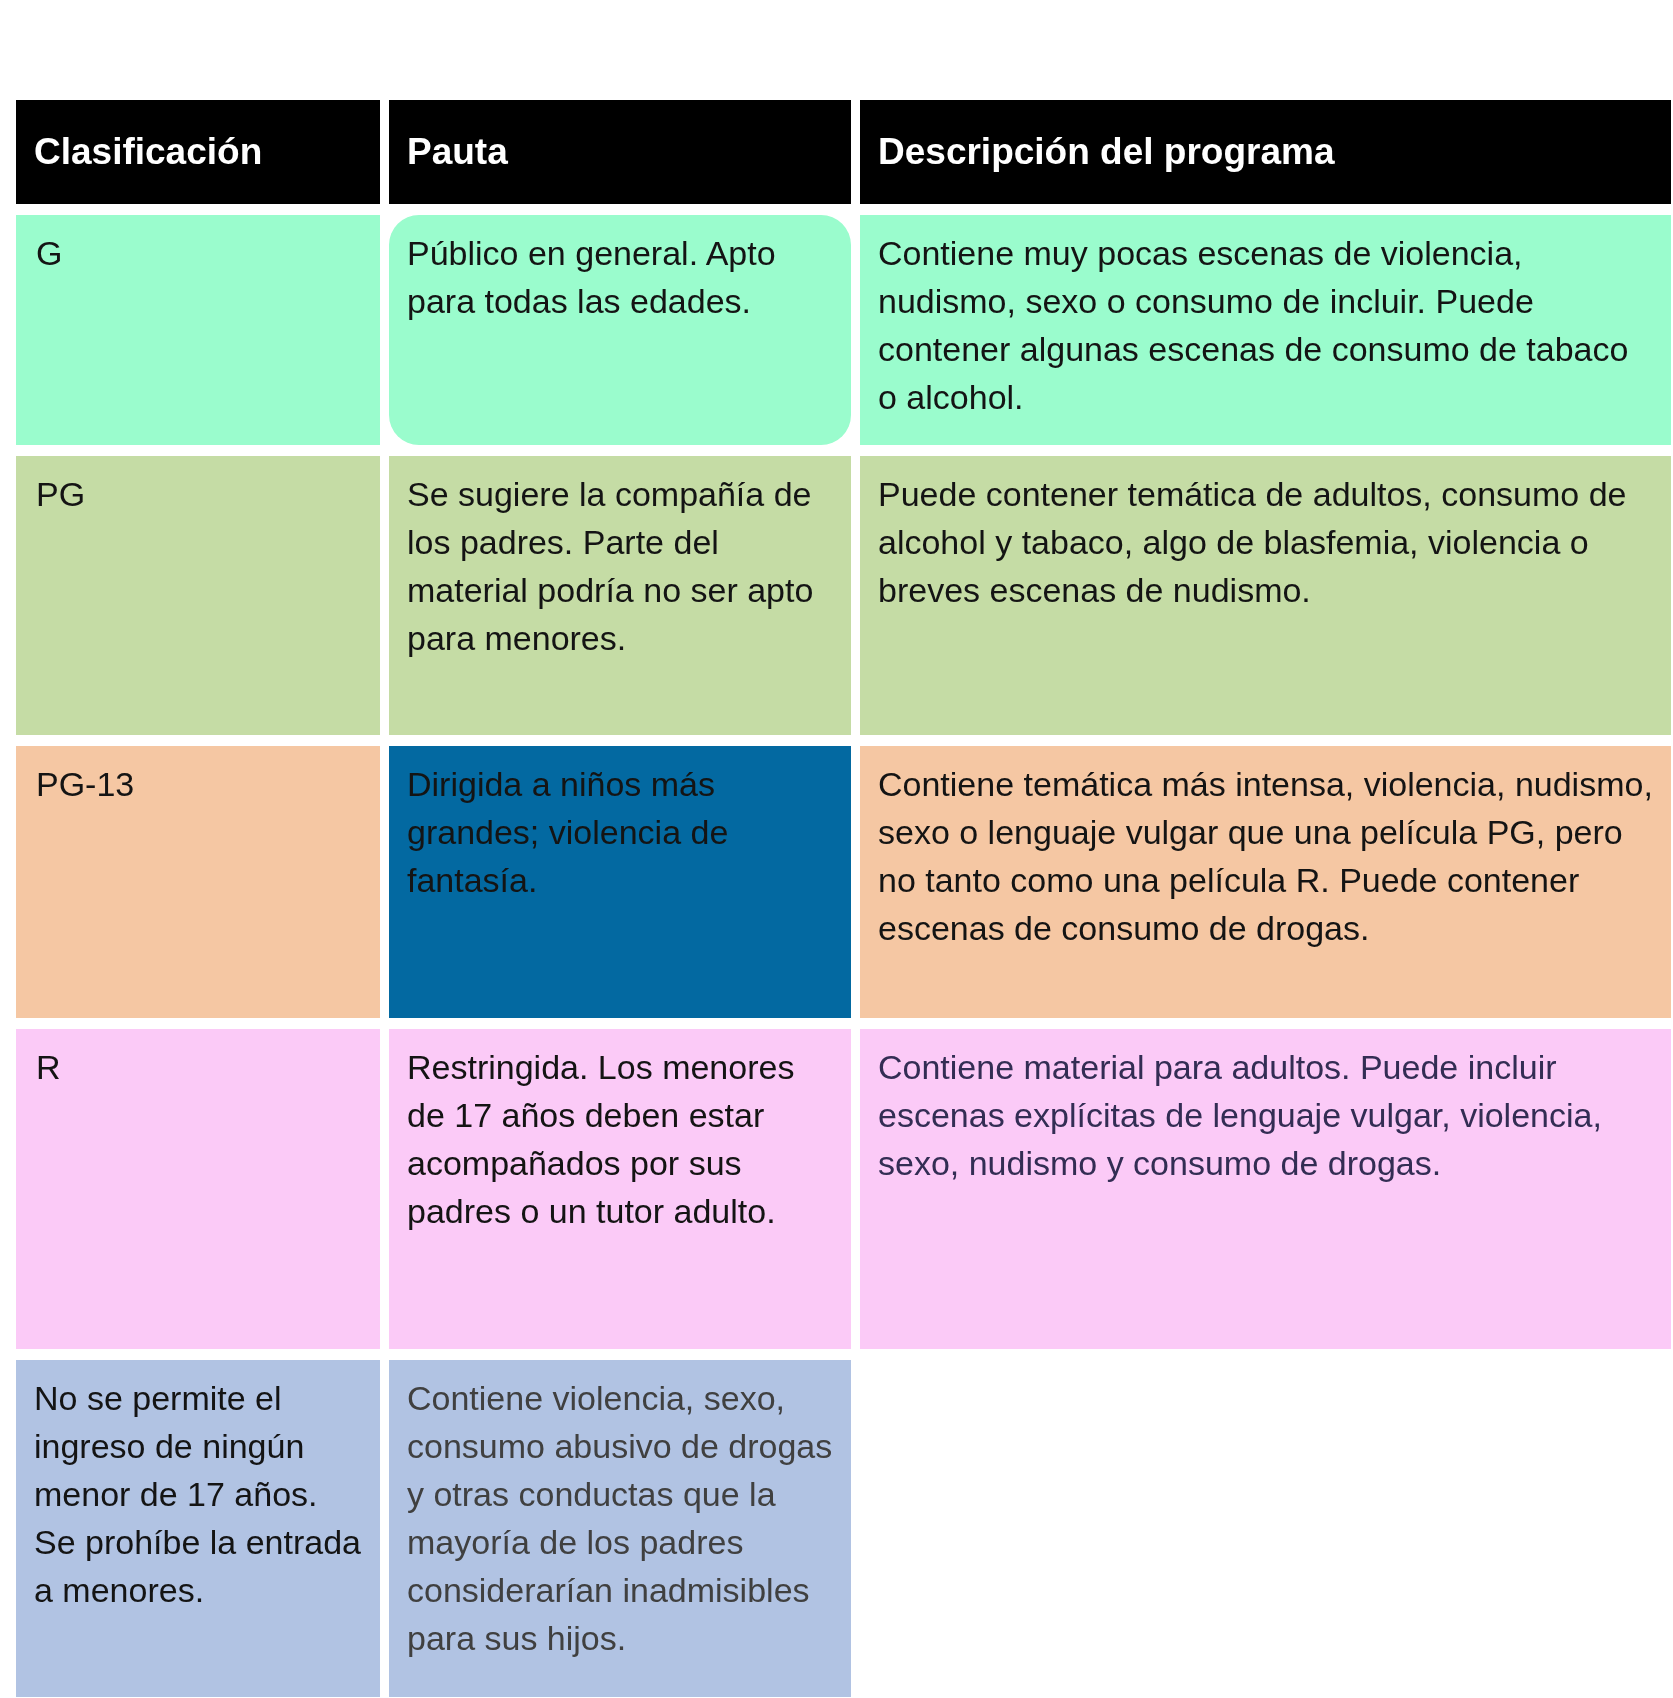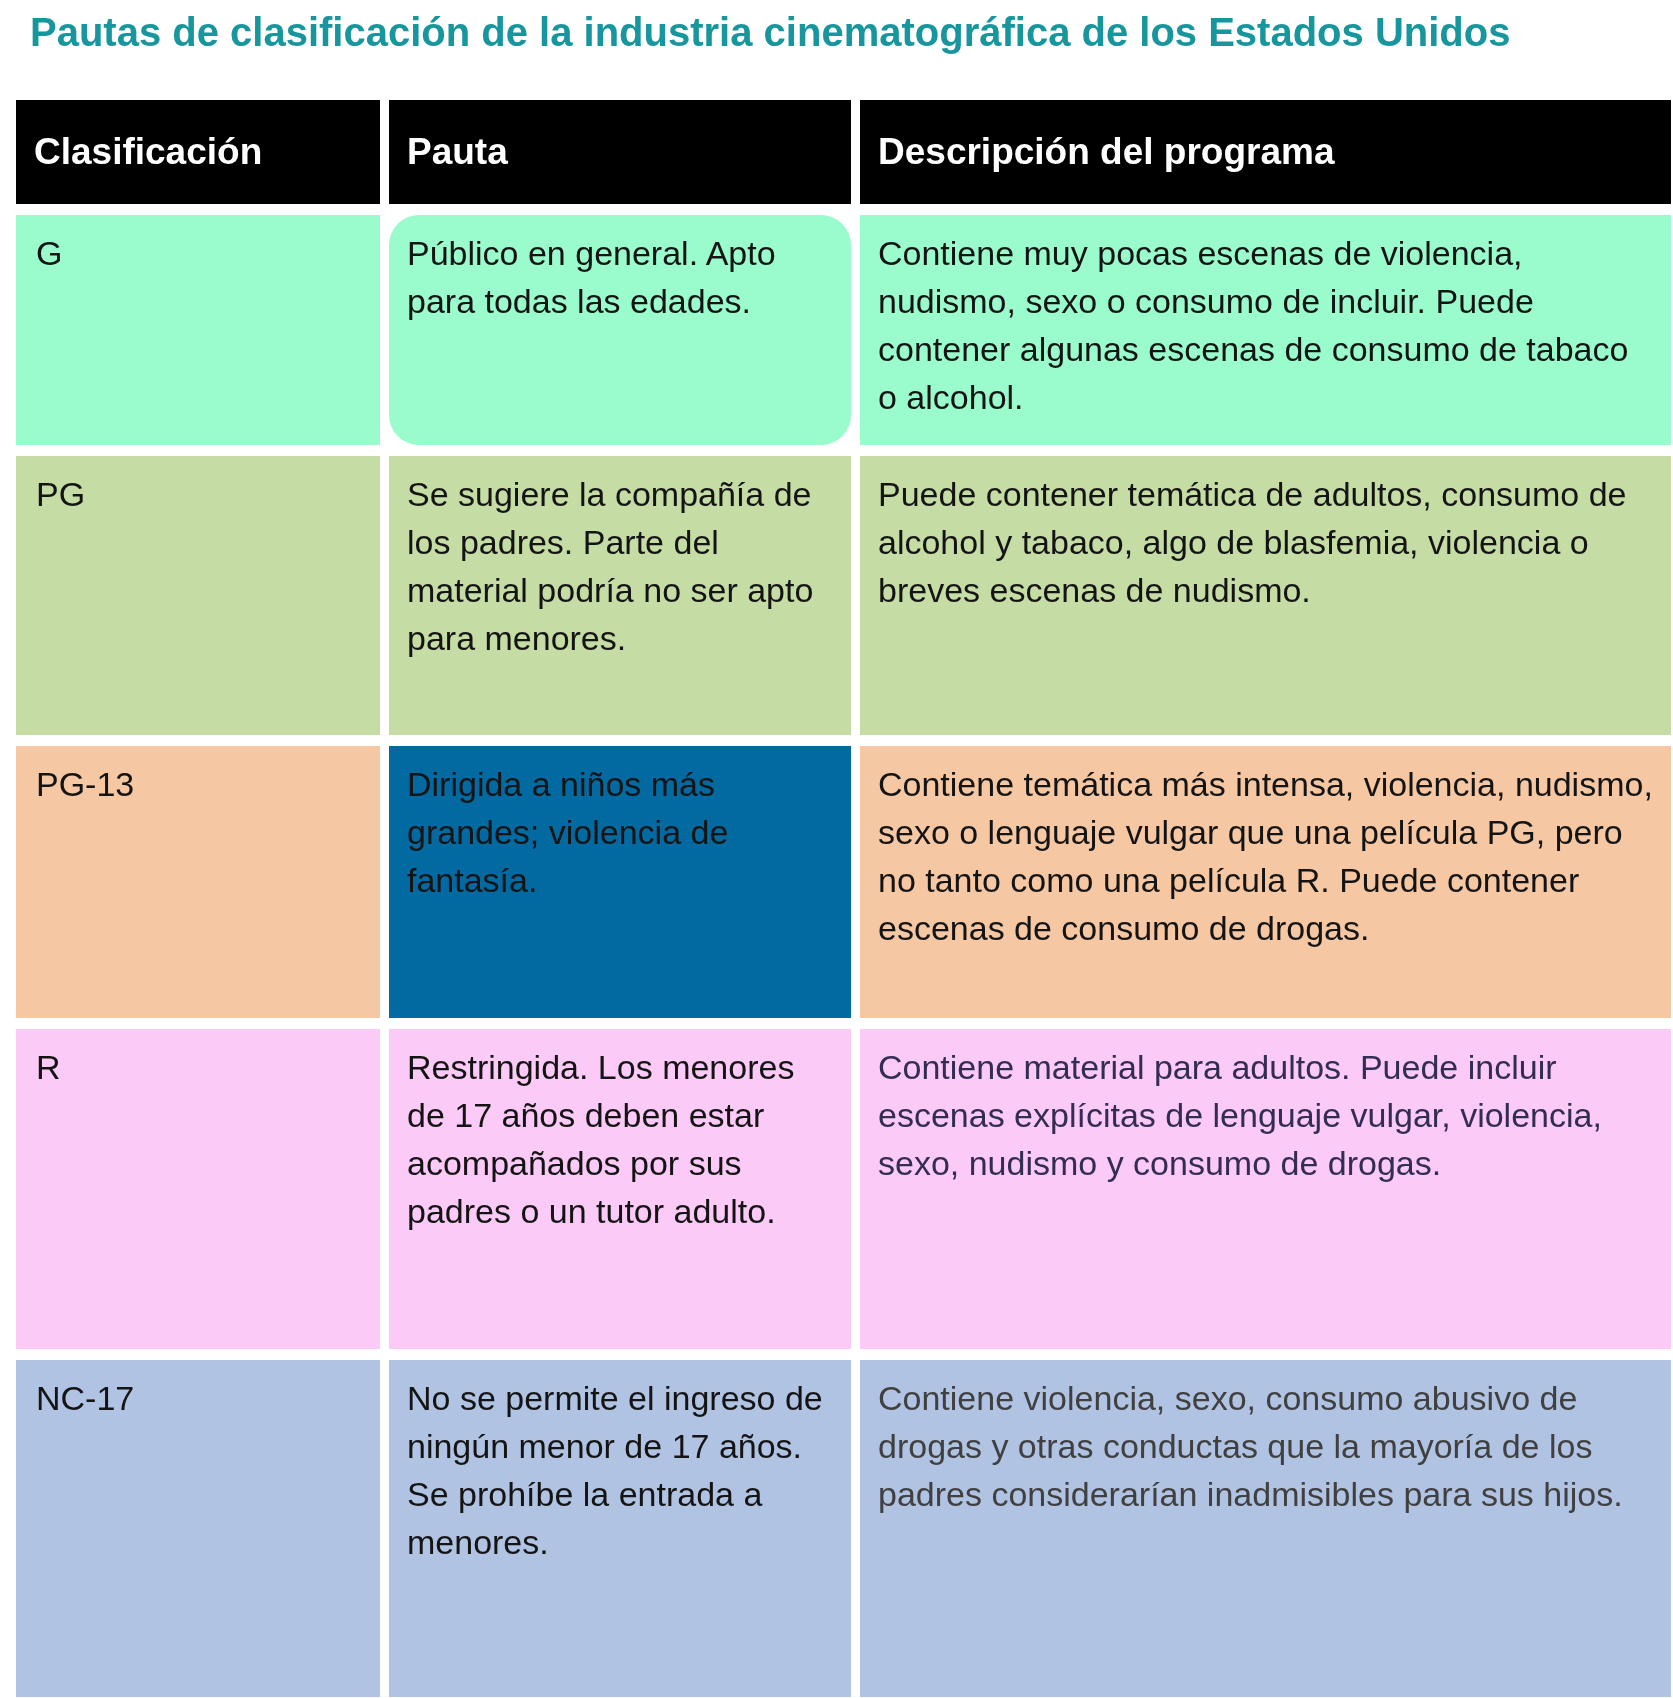--- a/index.html
+++ b/index.html
@@ -57,21 +57,20 @@
   .r2 { min-height: 272px; }
   .r3 { min-height: 320px; }
   .r4 { min-height: 337px; }
   .rating-cell { padding-left: 20px; }
 </style>
 </head>
 <body>
 
 <div class="page">
 
-  <div class="page-title" style="color: rgb(23, 150, 158);">Pautas de clasificación de la industria cinematográfica de los Estados Unidos</div>
 
   <div class="rating-table">
 
     <div class="cell header-cell" style="background-color: rgb(0, 0, 0); color: rgb(255, 255, 255);">Clasificación</div>
     <div class="cell header-cell" style="background-color: rgb(0, 0, 0); color: rgb(255, 255, 255);">Pauta</div>
     <div class="cell header-cell" style="background-color: rgb(0, 0, 0); color: rgb(255, 255, 255);">Descripción del programa</div>
 
     <div class="cell rating-cell r0" style="background-color: rgb(154, 252, 205);">G</div>
     <div class="cell r0" style="background-color: rgb(154, 252, 205); border-radius: 30px;">Público en general. Apto para todas las edades.</div>
     <div class="cell r0" style="background-color: rgb(154, 252, 205); color: rgb(20, 20, 20);">Contiene muy pocas escenas de violencia, nudismo, sexo o consumo de incluir. Puede contener algunas escenas de consumo de tabaco o alcohol.</div>
@@ -81,18 +80,17 @@
     <div class="cell r1" style="background-color: rgb(197, 220, 165); color: rgb(20, 20, 20);">Puede contener temática de adultos, consumo de alcohol y tabaco, algo de blasfemia, violencia o breves escenas de nudismo.</div>
 
     <div class="cell rating-cell r2" style="background-color: rgb(245, 199, 163);">PG-13</div>
     <div class="cell r2" style="background-color: #0369a1;">Dirigida a niños más grandes; violencia de fantasía.</div>
     <div class="cell r2" style="background-color: rgb(245, 199, 163); color: rgb(20, 20, 20);">Contiene temática más intensa, violencia, nudismo, sexo o lenguaje vulgar que una película PG, pero no tanto como una película R. Puede contener escenas de consumo de drogas.</div>
 
     <div class="cell rating-cell r3" style="background-color: rgb(251, 202, 247);">R</div>
     <div class="cell r3" style="background-color: rgb(251, 202, 247);">Restringida. Los menores de 17 años deben estar acompañados por sus padres o un tutor adulto.</div>
     <div class="cell r3" style="background-color: rgb(251, 202, 247); color: rgb(51, 45, 84);">Contiene material para adultos. Puede incluir escenas explícitas de lenguaje vulgar, violencia, sexo, nudismo y consumo de drogas.</div>
 
-    <div class="cell rating-cell r4" style="background-color: rgb(177, 195, 227);">NC-17</div>
     <div class="cell r4" style="background-color: rgb(177, 195, 227);">No se permite el ingreso de ningún menor de 17 años. Se prohíbe la entrada a menores.</div>
     <div class="cell r4" style="background-color: rgb(177, 195, 227); color: #404040;">Contiene violencia, sexo, consumo abusivo de drogas y otras conductas que la mayoría de los padres considerarían inadmisibles para sus hijos.</div>
 
   </div>
 </div>
 
 </body></html>

